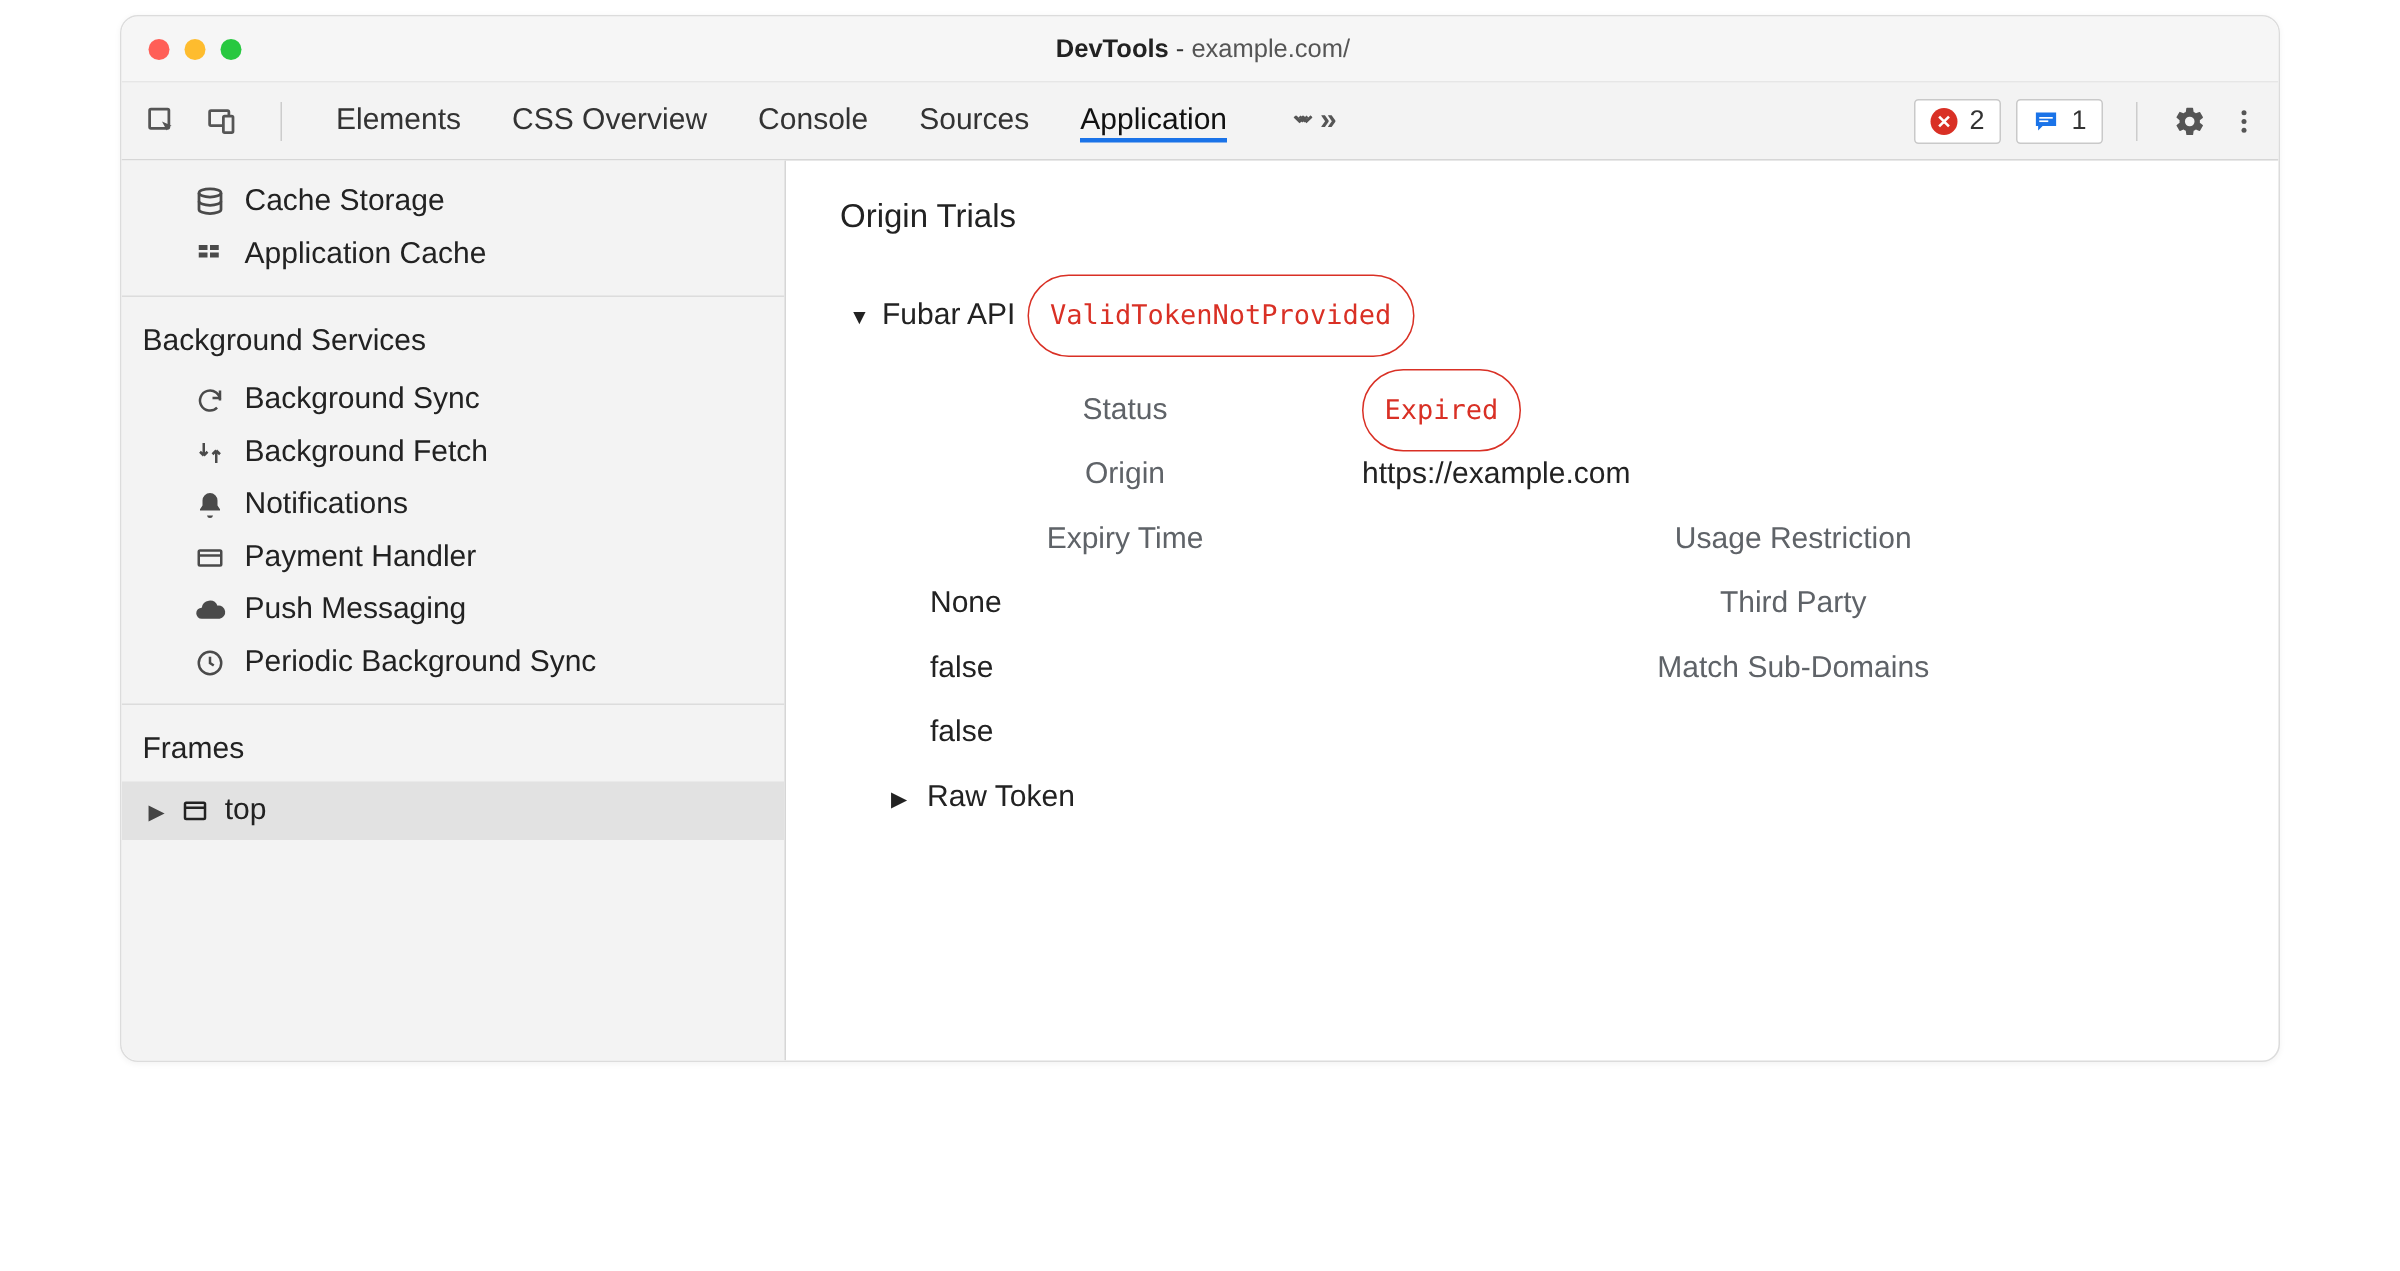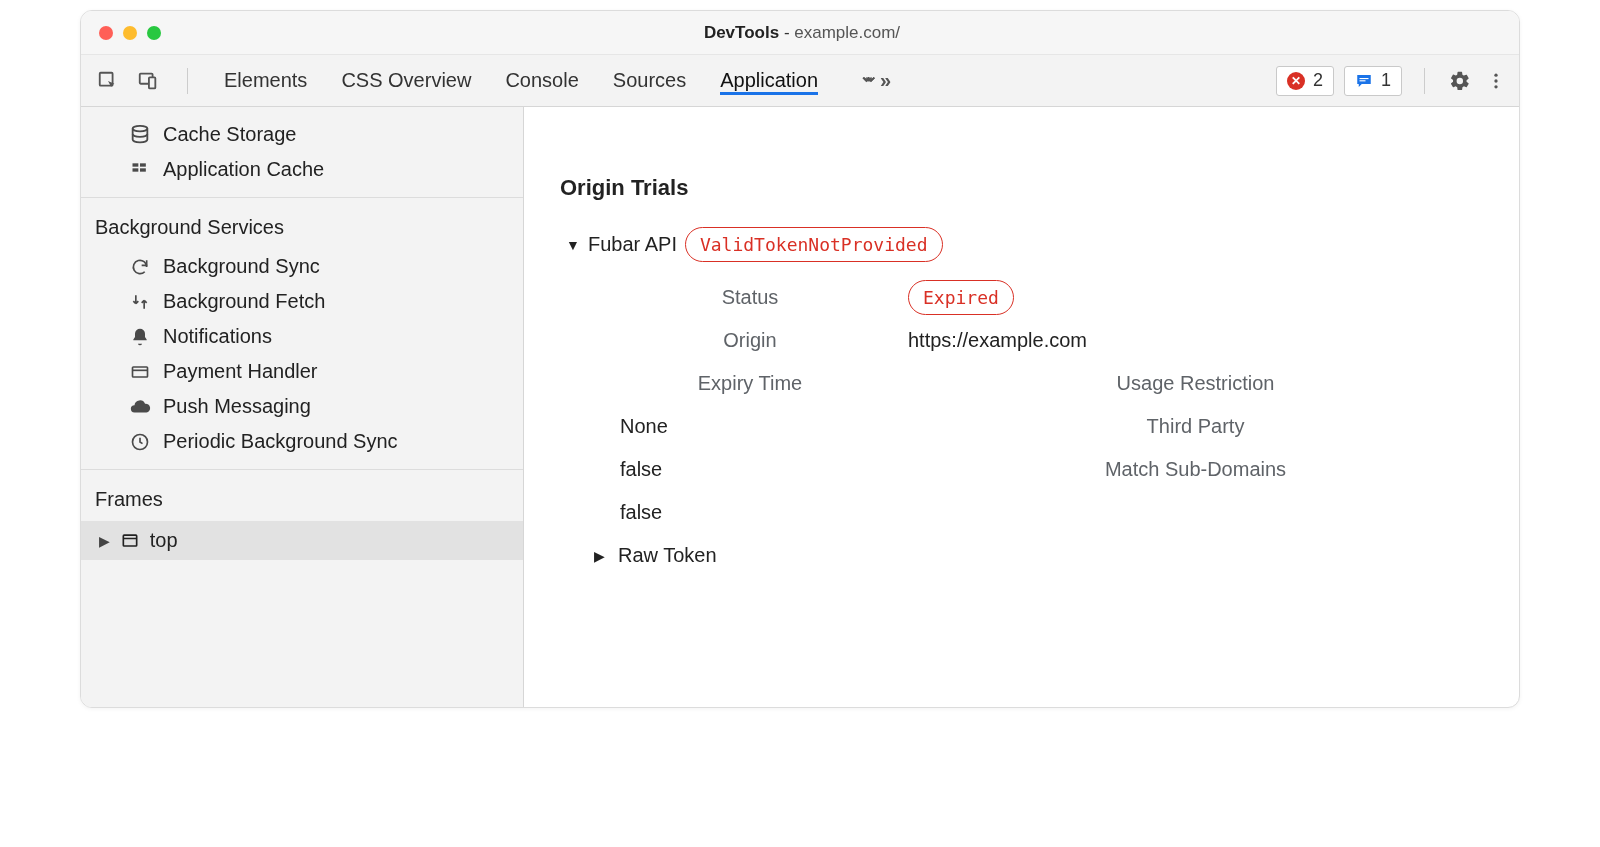--- a/index.html
+++ b/index.html
@@ -133,42 +133,41 @@
 
   
   .main {
     flex: 1;
     padding: 24px 36px;
     overflow: auto;
     color: #222;
   }
   .main h2 {
     font-size: 22px;
-    font-weight: 700;
+    font-weight: 400;
     margin-bottom: 26px;
-    margin-top: 44px;
   }
   .ot-row {
     display: flex; align-items: center;
     gap: 8px;
     font-size: 20px;
     margin-left: 6px;
   }
   .disclosure {
     font-size: 14px;
     color: #222;
     cursor: pointer;
     width: 14px;
     user-select: none;
   }
   .pill {
     border: 1.5px solid #d93025;
     color: #d93025;
     border-radius: 999px;
-    padding: 6px 14px;
+    padding: 16px 14px;
     font-size: 18px;
     font-family: ui-monospace, Menlo, Consolas, monospace;
     background: #fff;
   }
   .detail-grid {
     margin: 24px 0 20px 60px;
     display: grid;
     grid-template-columns: 260px auto;
     row-gap: 20px;
     column-gap: 28px;

